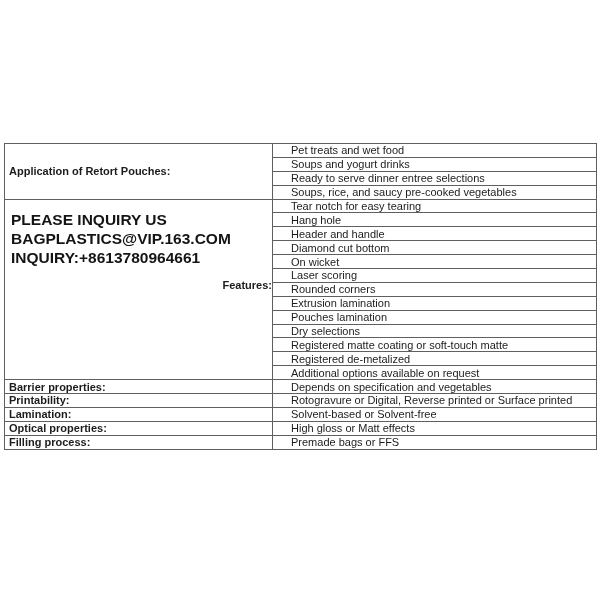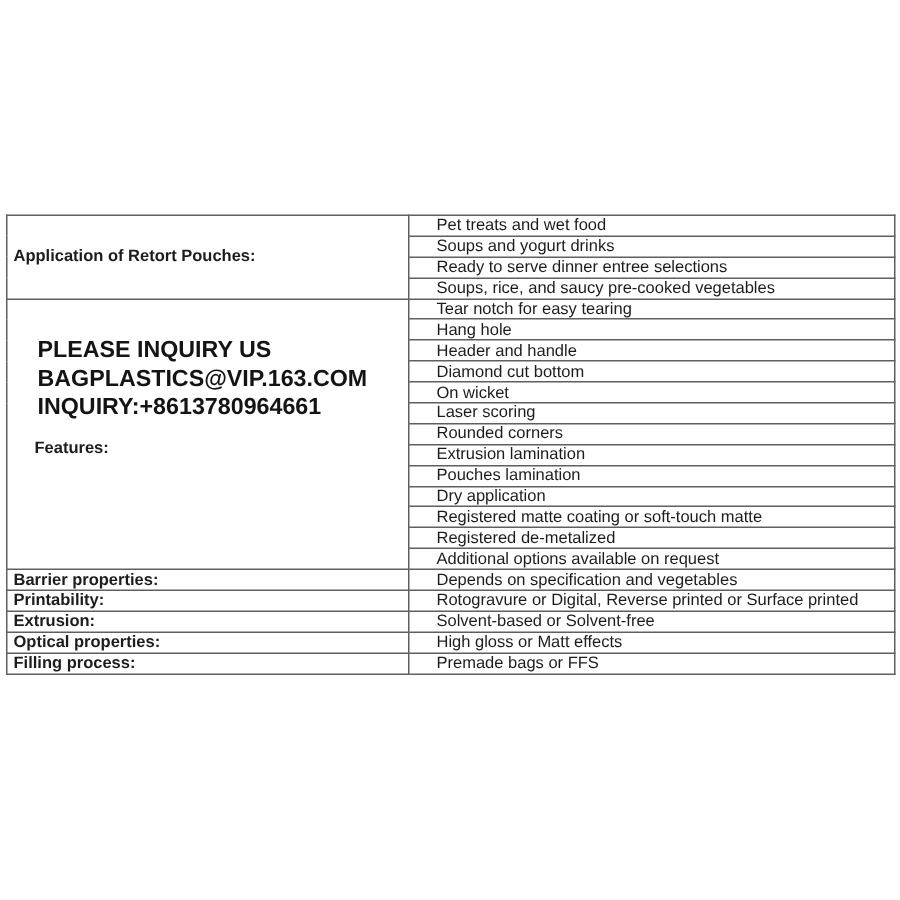--- a/index.html
+++ b/index.html
@@ -30,35 +30,36 @@
     vertical-align: middle;
     white-space: nowrap;
     overflow: hidden;
   }
   td.label {
     font-weight: bold;
     padding-left: 4px;
   }
   td.merged-left {
     vertical-align: top;
-    padding: 14px;
+    padding: 0;
   }
   .inquiry {
     font-weight: bold;
     font-size: 15.5px;
     line-height: 19px;
     color: #141414;
     margin: 10px 0 0 6px;
     white-space: nowrap;
   }
   .features-label {
     font-weight: bold;
     font-size: 11px;
     line-height: 12px;
     margin: 12px 0 0 4px;
+    text-align: right;
   }
   .value { color: #1c1c1c; }
 </style>
 </head>
 <body>
 
 <div class="sheet">
   <table class="spec">
     <colgroup>
       <col class="col-left">
@@ -109,42 +110,42 @@
     <tr>
       <td class="value">Rounded corners</td>
     </tr>
     <tr>
       <td class="value">Extrusion lamination</td>
     </tr>
     <tr>
       <td class="value">Pouches lamination</td>
     </tr>
     <tr>
-      <td class="value">Dry application</td>
+      <td class="value">Dry selections</td>
     </tr>
     <tr>
       <td class="value">Registered matte coating or soft-touch matte</td>
     </tr>
     <tr>
       <td class="value">Registered de-metalized</td>
     </tr>
     <tr>
       <td class="value">Additional options available on request</td>
     </tr>
 
     <tr>
       <td class="label">Barrier properties:</td>
       <td class="value">Depends on specification and vegetables</td>
     </tr>
     <tr>
       <td class="label">Printability:</td>
       <td class="value">Rotogravure or Digital, Reverse printed or Surface printed</td>
     </tr>
     <tr>
-      <td class="label">Extrusion:</td>
+      <td class="label">Lamination:</td>
       <td class="value">Solvent-based or Solvent-free</td>
     </tr>
     <tr>
       <td class="label">Optical properties:</td>
       <td class="value">High gloss or Matt effects</td>
     </tr>
     <tr>
       <td class="label">Filling process:</td>
       <td class="value">Premade bags or FFS</td>
     </tr>

